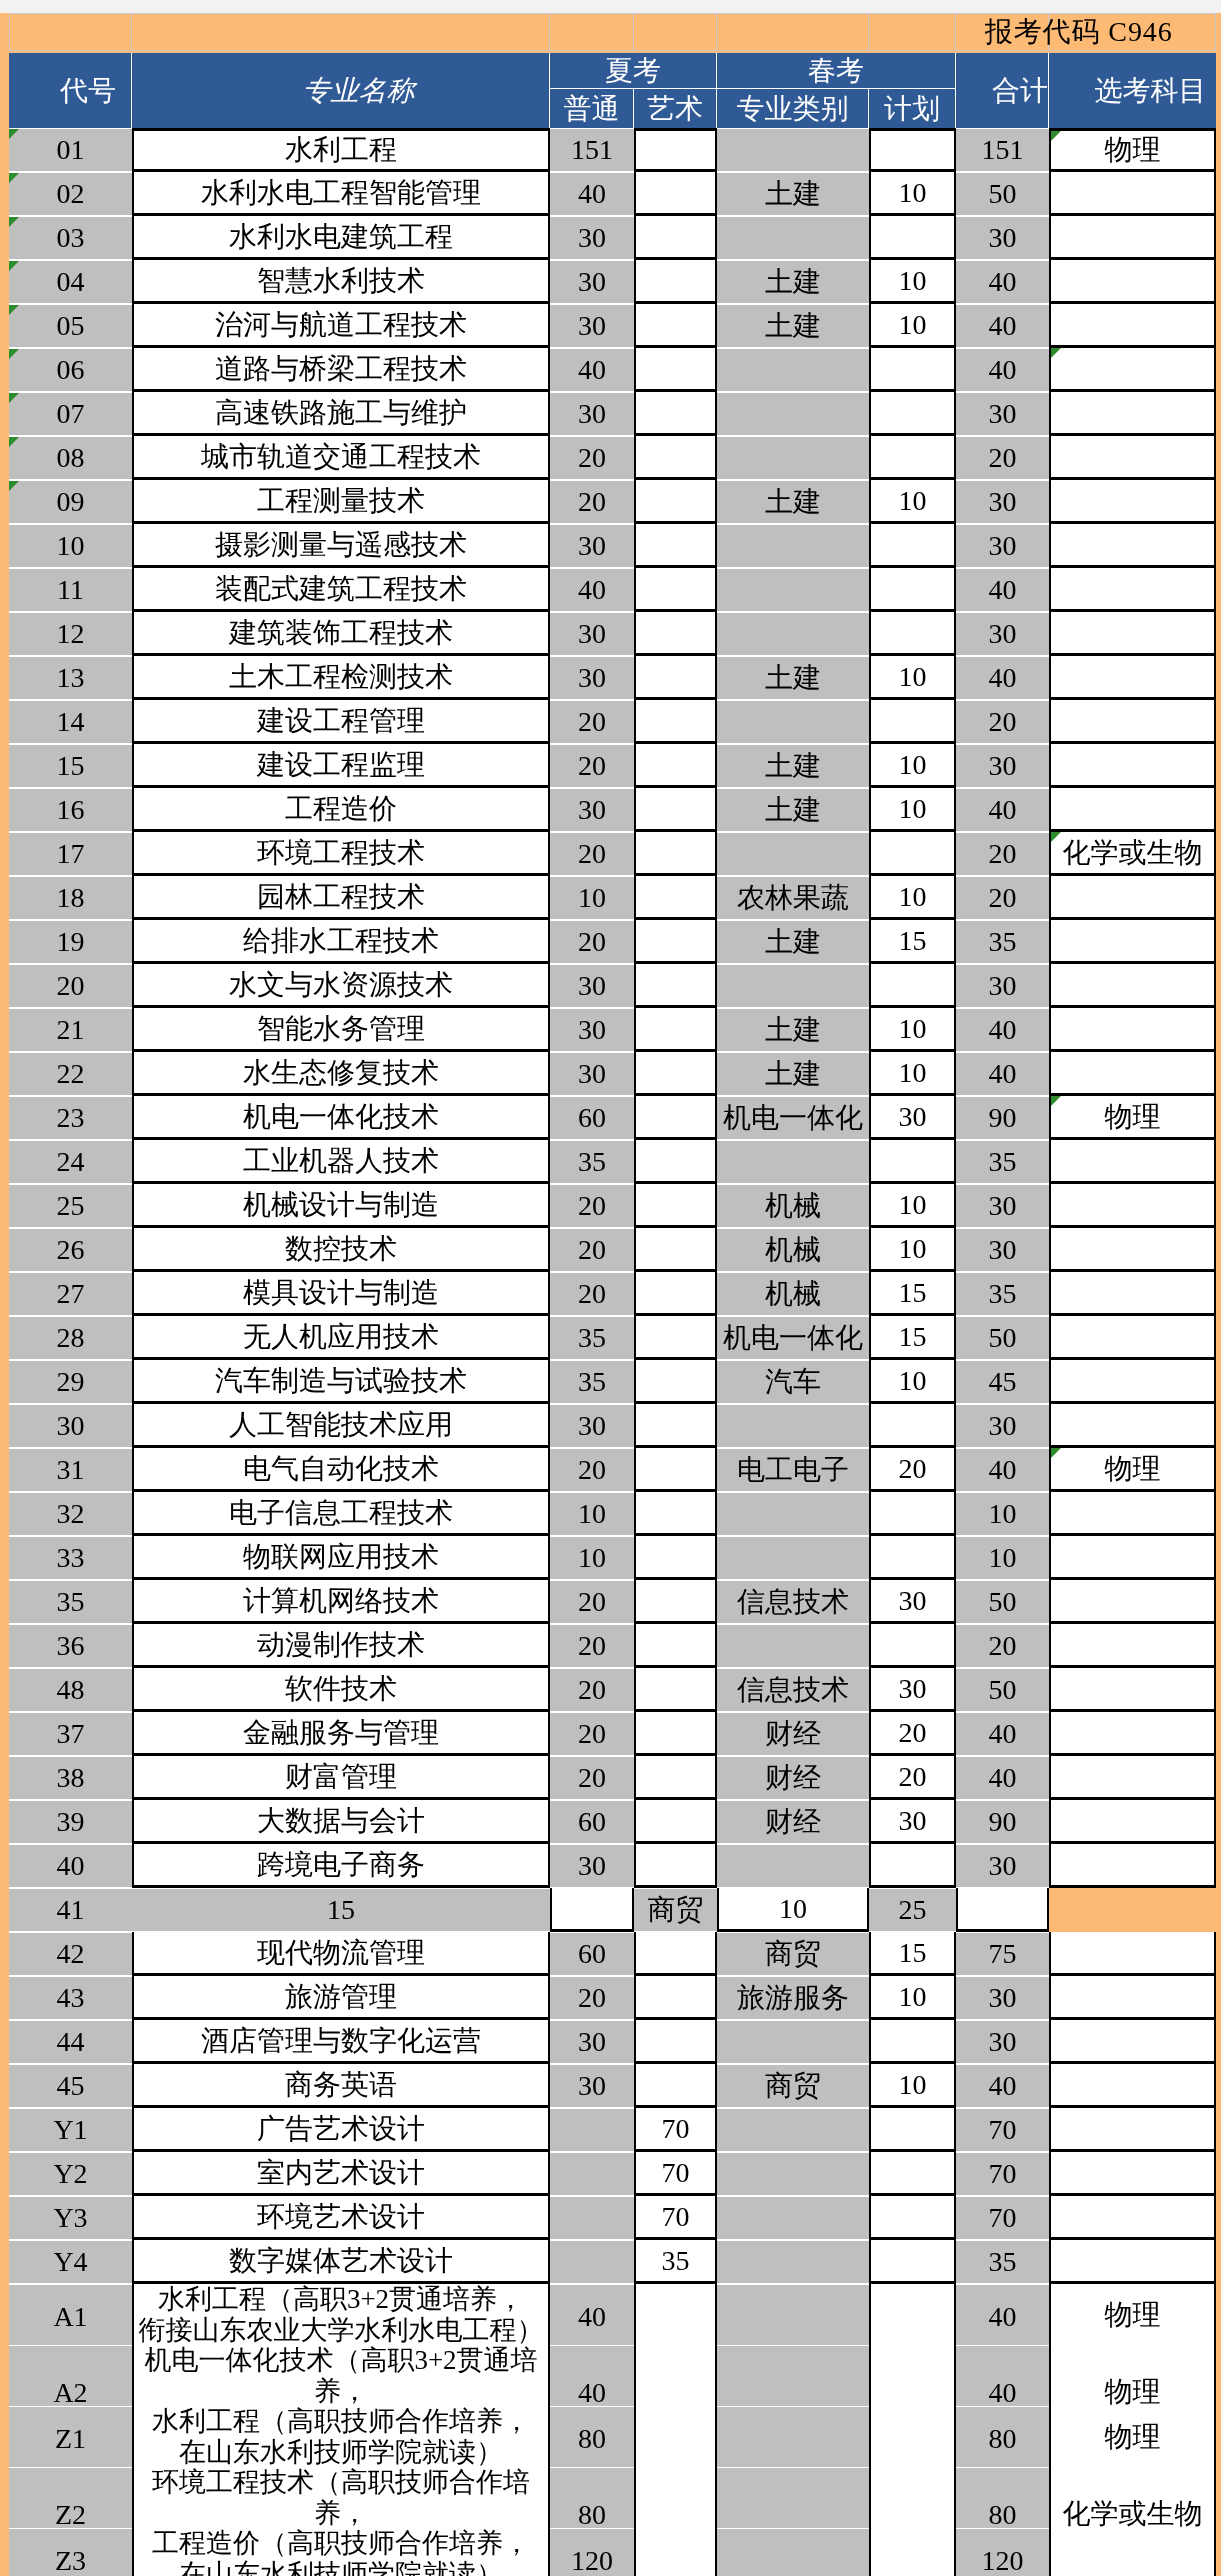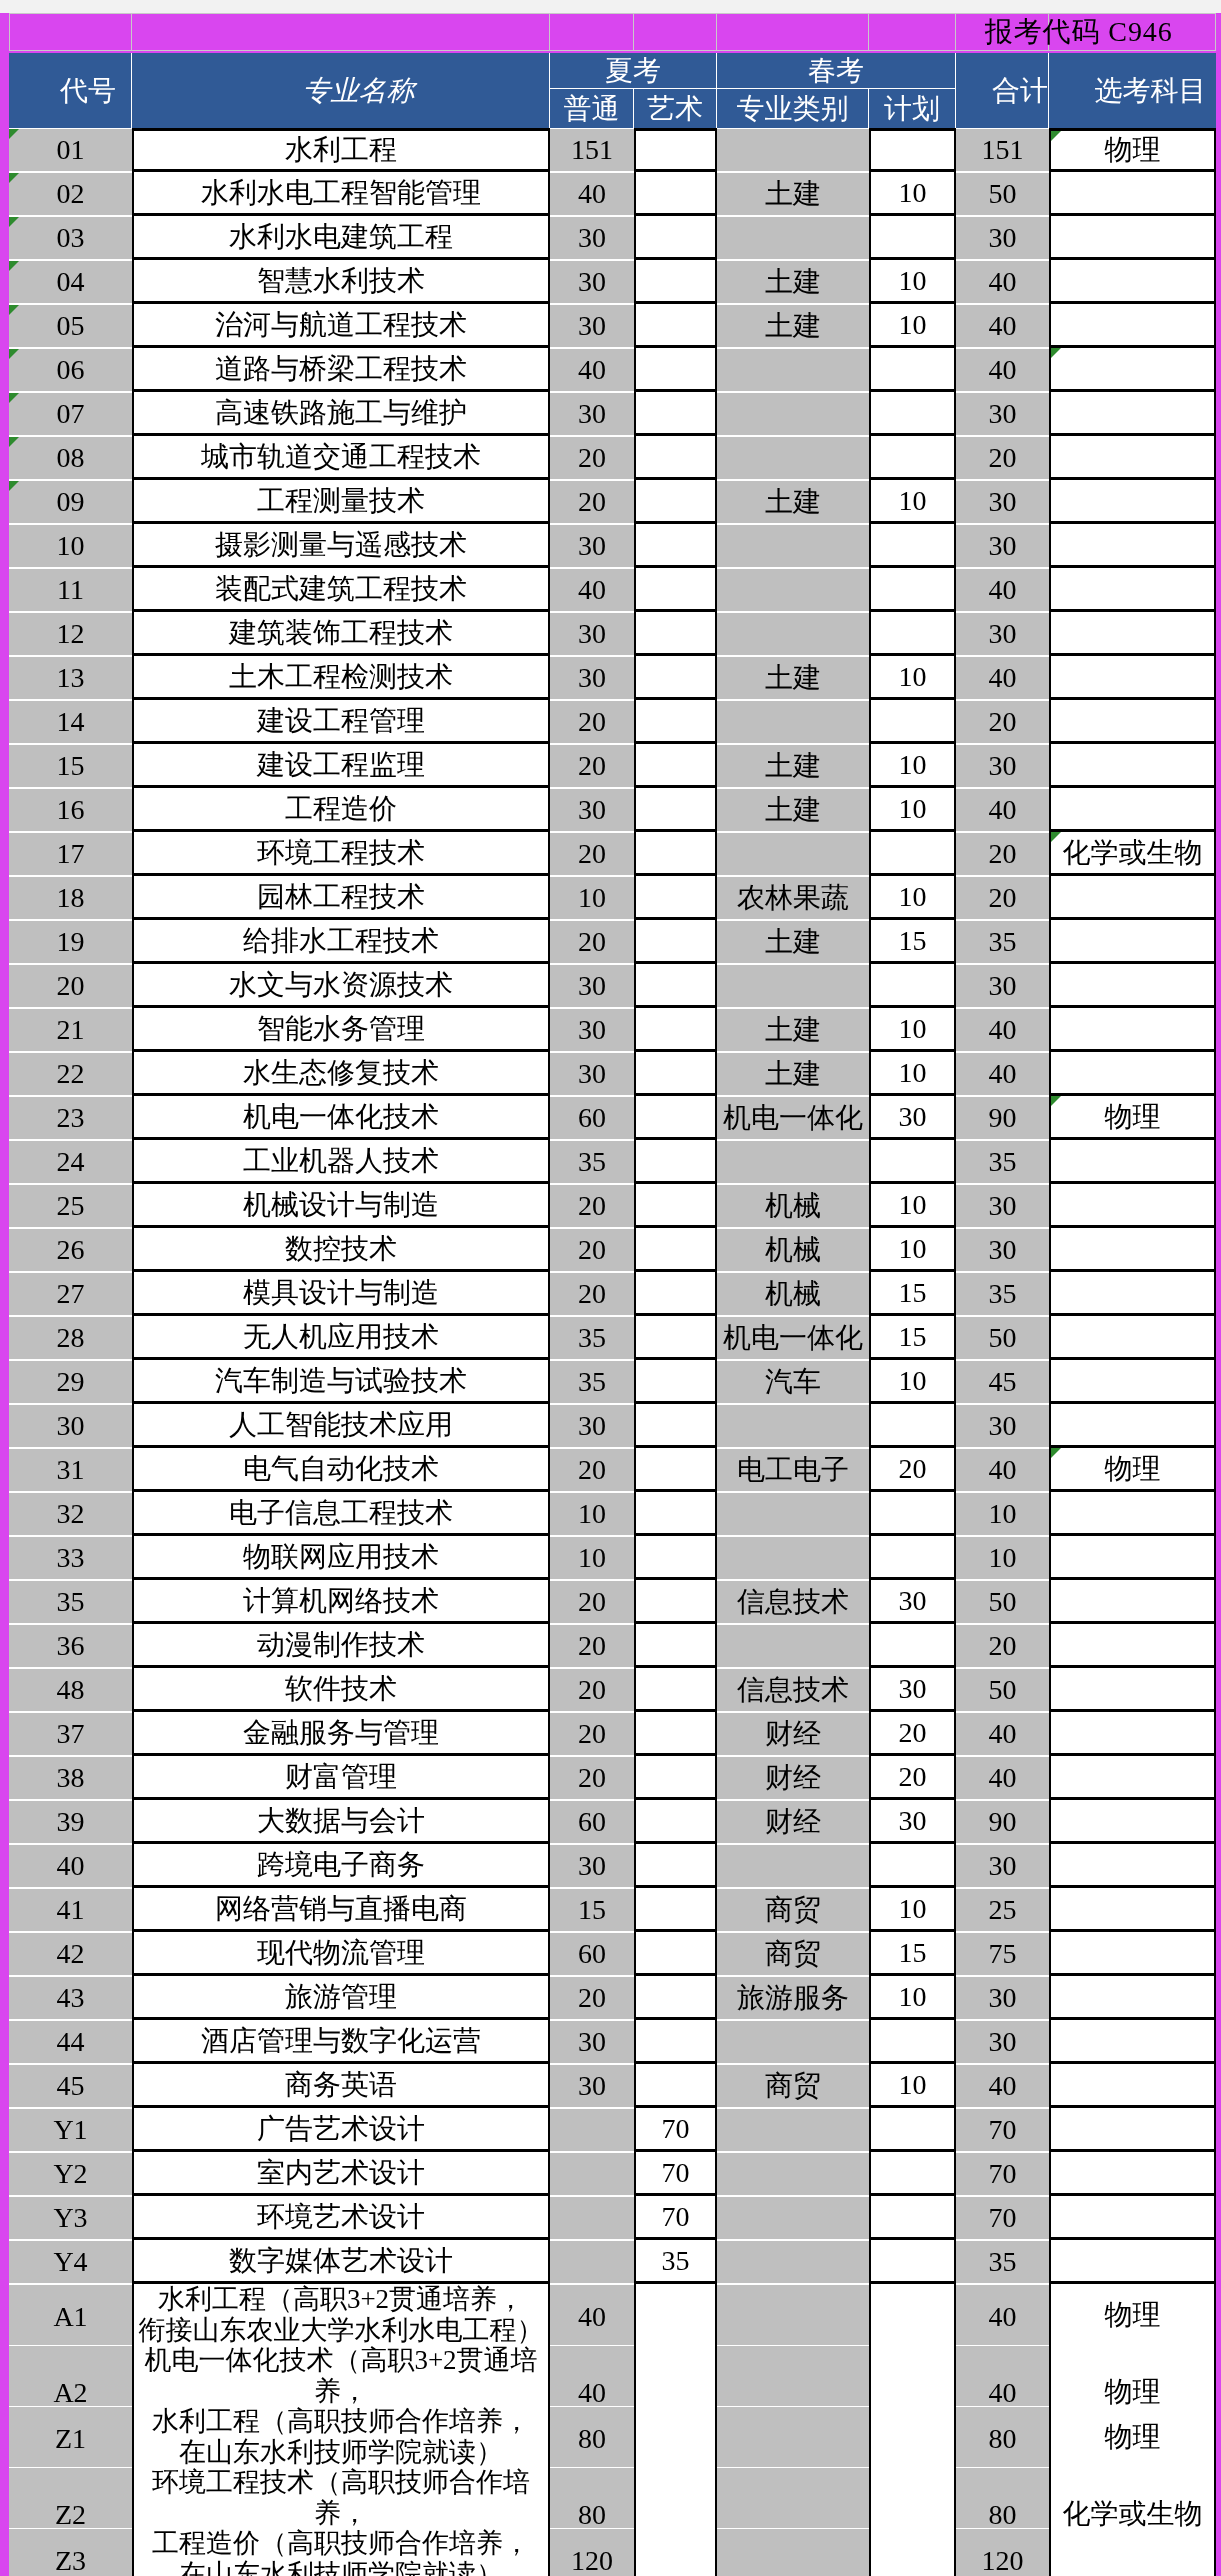--- a/index.html
+++ b/index.html
@@ -1,19 +1,19 @@
 <!DOCTYPE html>
 <html style="font-size:14.5px"><head>
 <meta charset="utf-8">
 <style>
   html,body{margin:0;padding:0;background:#ffffff;}
   #page{
     position:relative;
     width:1222px;height:2576px;
-    background:#d946ef;
+    background:#fdba74;
     font-family:"Liberation Serif","DejaVu Serif",serif;
     color:#000;
     overflow:hidden;
   }
   #topstrip{
     position:absolute;left:0;top:0;width:1222px;height:12.7px;
     background:#F2F2F2;
   }
   
   #toprow{
@@ -515,21 +515,20 @@
         <div class="cell c-white c-name">跨境电子商务</div>
         <div class="cell c-grey">30</div>
         <div class="cell c-white"></div>
         <div class="cell c-grey"></div>
         <div class="cell c-white"></div>
         <div class="cell c-grey">30</div>
         <div class="cell c-white"></div>
       </div>
       <div class="row">
         <div class="cell c-grey">41</div>
-        <div class="cell c-white c-name">网络营销与直播电商</div>
         <div class="cell c-grey">15</div>
         <div class="cell c-white"></div>
         <div class="cell c-grey">商贸</div>
         <div class="cell c-white">10</div>
         <div class="cell c-grey">25</div>
         <div class="cell c-white"></div>
       </div>
       <div class="row">
         <div class="cell c-grey">42</div>
         <div class="cell c-white c-name">现代物流管理</div>

